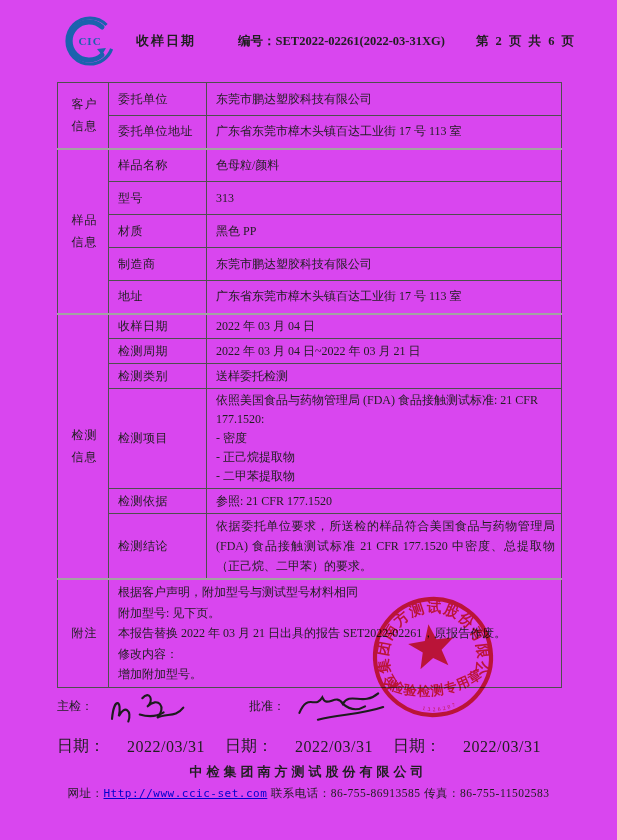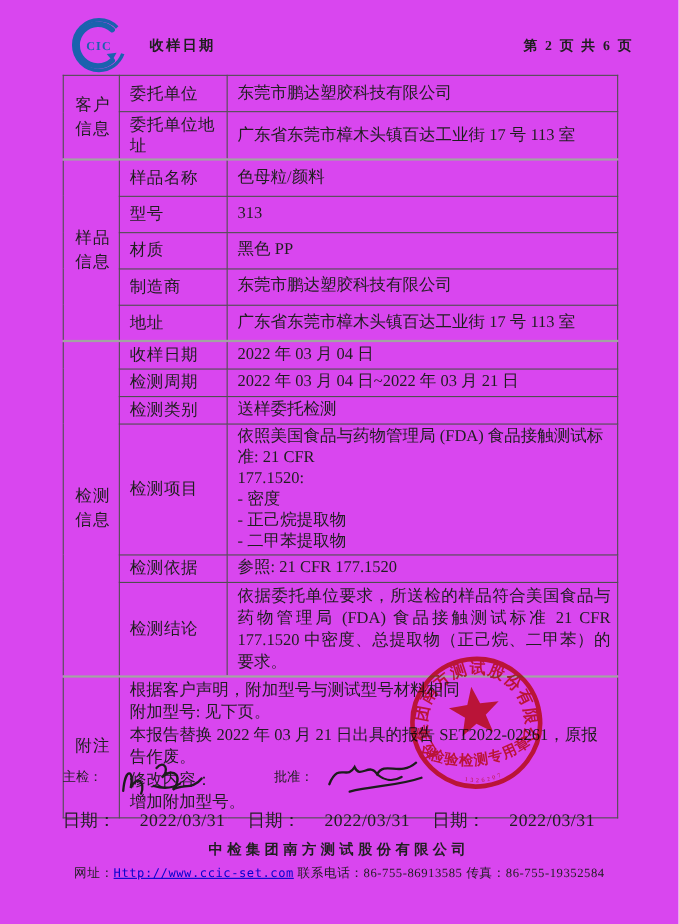--- a/index.html
+++ b/index.html
@@ -7,22 +7,22 @@
     position:relative;width:617px;height:840px;background:#d946ef;overflow:hidden;
     font-family:"Liberation Serif","DejaVu Serif",serif;color:#1f1f1f;
   }
   
   .hdr{position:absolute;top:14px;left:58px;width:518px;height:54px;display:flex;align-items:center;}
   .hdr .logo{width:64px;height:54px;flex:0 0 auto;}
   .hdr-title{font-weight:bold;font-size:13px;letter-spacing:2px;margin-left:14px;}
   .hdr-no{font-weight:bold;font-size:12.5px;margin-left:42px;white-space:nowrap;}
   .hdr-page{font-weight:bold;font-size:12.5px;margin-left:auto;letter-spacing:2px;white-space:nowrap;}
   
-  table.rpt{position:absolute;top:68px;left:57px;width:504px;border-collapse:collapse;table-layout:fixed;
-    font-size:15px;}
+  table.rpt{position:absolute;top:82px;left:57px;width:504px;border-collapse:collapse;table-layout:fixed;
+    font-size:12px;}
   table.rpt td{border:1px solid #4f4f4f;vertical-align:middle;padding:2px 6px 2px 9px;}
   table.rpt tr.sec-top td{border-top:2px solid #a3a3a3;}
   table.rpt{border:1.5px solid #3c3c3c;}
   td.sec{text-align:center;white-space:pre-line;line-height:22px;letter-spacing:1px;padding:2px 2px;}
   td.lbl{letter-spacing:0.5px;}
   td.val{white-space:pre-line;line-height:19px;}
   td.val.just{text-align:justify;line-height:20px;}
   td.note{white-space:pre-line;line-height:20.5px;vertical-align:middle;}
   tr.r33{height:33px;} tr.r25{height:25px;} tr.rproj{height:96px;} tr.rconc{height:60px;} tr.rnote{height:100px;}
   
@@ -50,20 +50,21 @@
 <div class="page">
 
   <div class="hdr">
     <svg class="logo" viewBox="0 0 64 54">
       <circle cx="32" cy="27" r="23" fill="none" stroke="#1b62ae" stroke-width="3.2" stroke-dasharray="118 28" stroke-dashoffset="-8"></circle>
       <path d="M 44,13 A 19,19 0 1 0 44,41" fill="none" stroke="#1b62ae" stroke-width="5" stroke-linecap="round"></path>
       <path d="M 44,41 l 4,-7 l -9,1 z" fill="#1b62ae"></path>
       <text x="32" y="31" text-anchor="middle" font-size="11" font-weight="bold" font-family="Liberation Serif, serif" fill="#1b62ae" letter-spacing="1">CIC</text>
     </svg>
     <span class="hdr-title">收样日期</span>
+    <span class="hdr-no"><span>编号：</span><span>SET2022-02261(2022-03-31XG)</span></span>
     <span class="hdr-page">第 2 页 共 6 页</span>
   </div>
 
   <table class="rpt">
     <colgroup>
         <col style="width:51px">
         <col style="width:98px">
         <col style="width:355px">
       </colgroup>
 
@@ -201,17 +202,17 @@
     <text font-size="5.5" fill="#d93a2c" letter-spacing="2.5" font-family="Liberation Serif, serif">
       <textPath href="#serialPath" startOffset="50%" text-anchor="middle">1326207</textPath>
     </text>
   </svg>
 
   <div class="foot">
     <div class="foot-company">中检集团南方测试股份有限公司</div>
     <div class="foot-line">
       <span>网址：</span><a class="foot-url">Http://www.ccic-set.com</a>
       <span>联系电话：</span><span>86-755-86913585</span>
-      <span>传真：</span><span>86-755-19352584</span>
+      <span>传真：</span><span>86-755-11502583</span>
     </div>
   </div>
 
 </div>
 
 </body></html>

